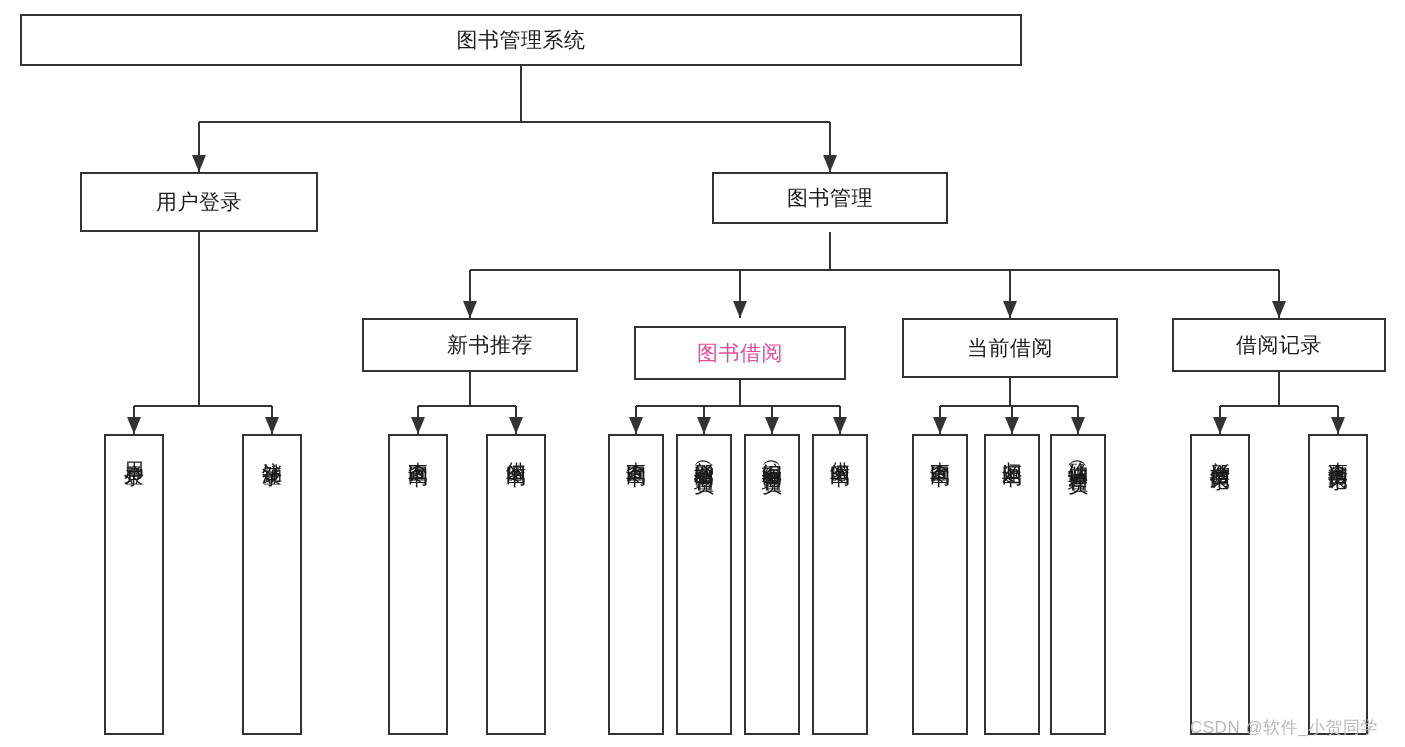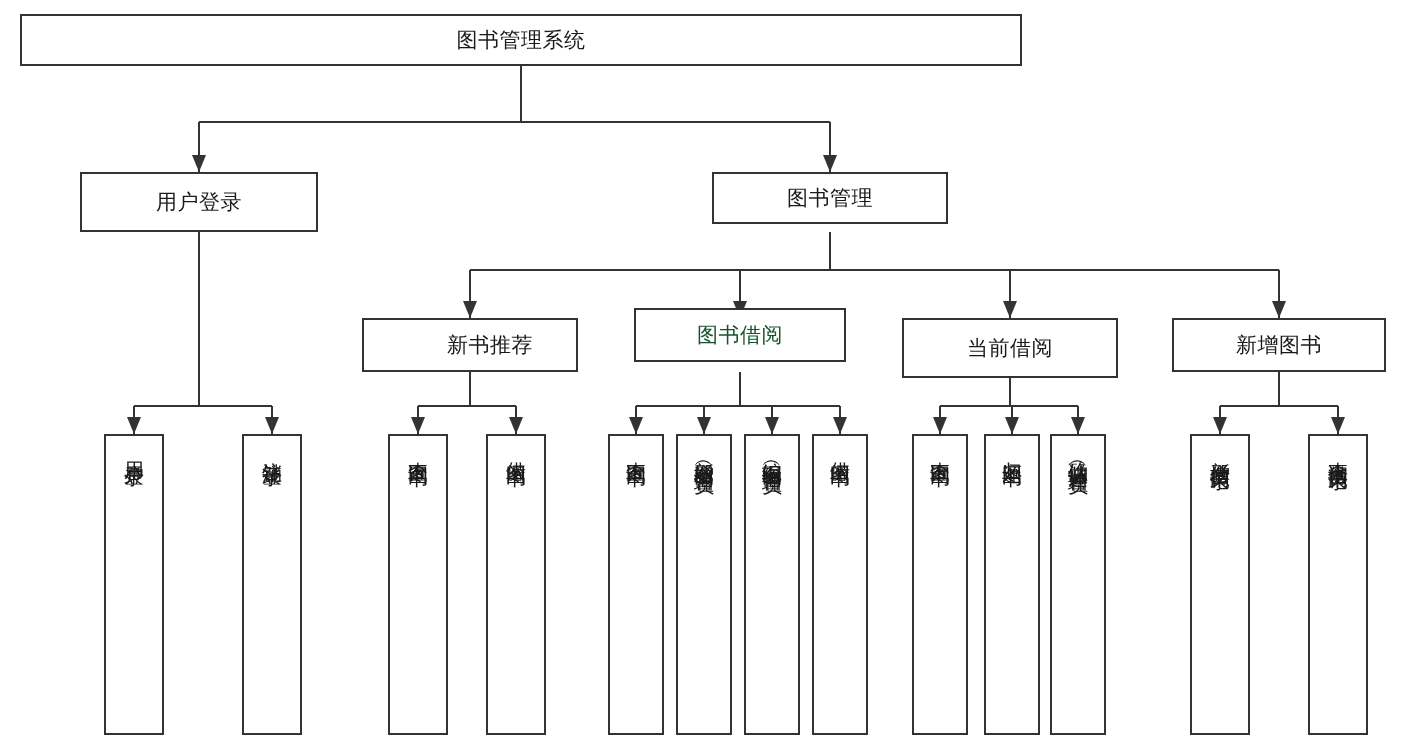--- a/index.html
+++ b/index.html
@@ -130,28 +130,28 @@
       </div>
       <div class="node-box horizontal" style="left: 80px; top: 172px; width: 238px; height: 60px; border-color: rgb(51, 51, 51); background: rgb(255, 255, 255); color: rgb(26, 26, 26);">
         <span class="node-label">用户登录</span>
       </div>
       <div class="node-box horizontal" style="left: 712px; top: 172px; width: 236px; height: 52px; border-color: rgb(51, 51, 51); background: rgb(255, 255, 255); color: rgb(26, 26, 26);">
         <span class="node-label">图书管理</span>
       </div>
       <div class="node-box horizontal" style="left: 362px; top: 318px; width: 216px; height: 54px; border-color: rgb(51, 51, 51); background: rgb(255, 255, 255); color: rgb(26, 26, 26); padding-left: 40px;">
         <span class="node-label">新书推荐</span>
       </div>
-      <div class="node-box horizontal" style="left: 634px; top: 308px; width: 212px; height: 54px; border-color: rgb(51, 51, 51); background: rgb(255, 255, 255); color: #14532d;">
+      <div class="node-box horizontal" style="left: 634px; top: 326px; width: 212px; height: 54px; border-color: rgb(51, 51, 51); background: rgb(255, 255, 255); color: #ec4899;">
         <span class="node-label">图书借阅</span>
       </div>
       <div class="node-box horizontal" style="left: 902px; top: 318px; width: 216px; height: 60px; border-color: rgb(51, 51, 51); background: rgb(255, 255, 255); color: rgb(26, 26, 26);">
         <span class="node-label">当前借阅</span>
       </div>
       <div class="node-box horizontal" style="left: 1172px; top: 318px; width: 214px; height: 54px; border-color: rgb(51, 51, 51); background: rgb(255, 255, 255); color: rgb(26, 26, 26);">
-        <span class="node-label">新增图书</span>
+        <span class="node-label">借阅记录</span>
       </div>
       <div class="node-box vertical" style="left: 104px; top: 434px; width: 60px; height: 301px; border-color: rgb(51, 51, 51); background: rgb(255, 255, 255); color: rgb(26, 26, 26);">
         <span class="node-label">用户登录</span>
       </div>
       <div class="node-box vertical" style="left: 242px; top: 434px; width: 60px; height: 301px; border-color: rgb(51, 51, 51); background: rgb(255, 255, 255); color: rgb(26, 26, 26);">
         <span class="node-label">注销登录</span>
       </div>
       <div class="node-box vertical" style="left: 388px; top: 434px; width: 60px; height: 301px; border-color: rgb(51, 51, 51); background: rgb(255, 255, 255); color: rgb(26, 26, 26);">
         <span class="node-label">查询图书</span>
       </div>
@@ -179,13 +179,14 @@
       <div class="node-box vertical" style="left: 1050px; top: 434px; width: 56px; height: 301px; border-color: rgb(51, 51, 51); background: rgb(255, 255, 255); color: rgb(26, 26, 26);">
         <span class="node-label">确认归还（管理员）</span>
       </div>
       <div class="node-box vertical" style="left: 1190px; top: 434px; width: 60px; height: 301px; border-color: rgb(51, 51, 51); background: rgb(255, 255, 255); color: rgb(26, 26, 26);">
         <span class="node-label">新增借阅记录</span>
       </div>
       <div class="node-box vertical" style="left: 1308px; top: 434px; width: 60px; height: 301px; border-color: rgb(51, 51, 51); background: rgb(255, 255, 255); color: rgb(26, 26, 26);">
         <span class="node-label">查询借阅记录</span>
       </div>
     </div>
+  <div class="watermark" style="left: 1190px; top: 716px; color: rgb(185, 185, 185);">CSDN @软件_小贺同学</div>
 </div>
 
 </body></html>

